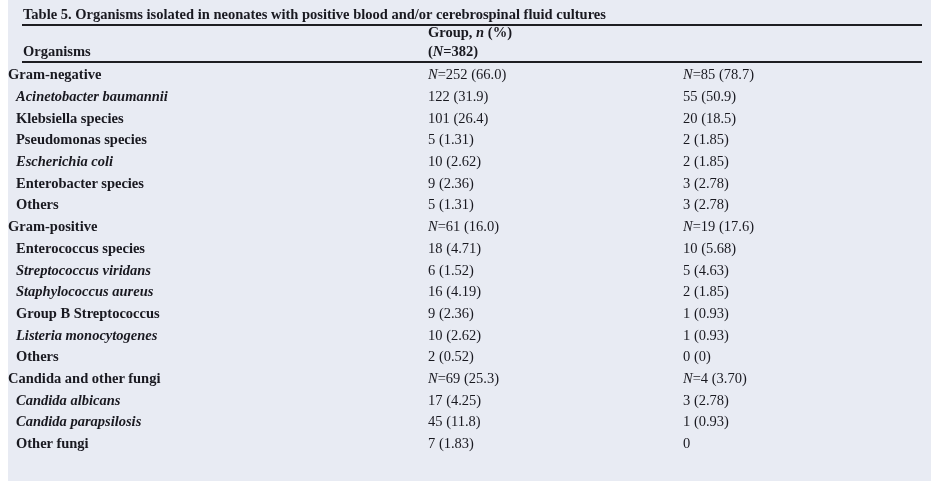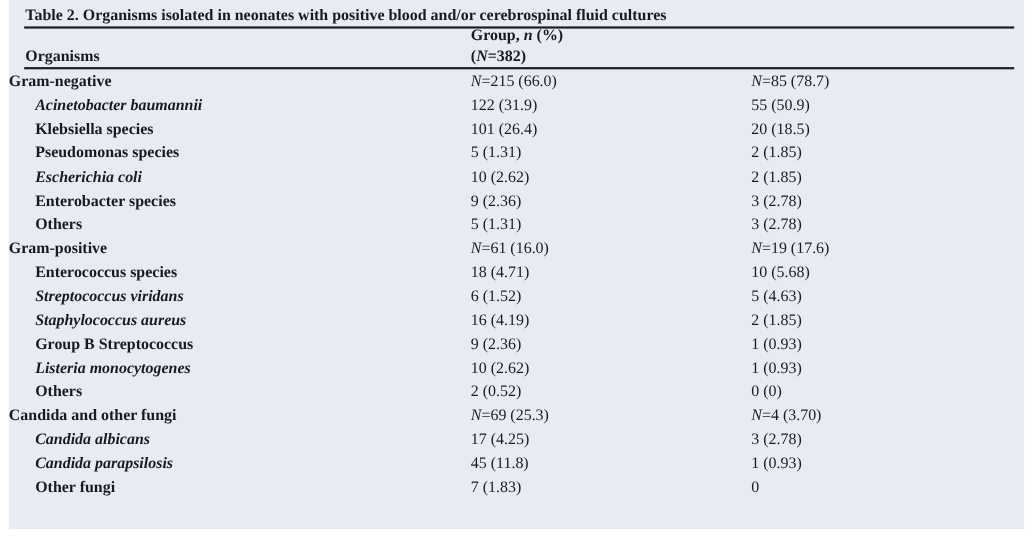--- a/index.html
+++ b/index.html
@@ -27,50 +27,50 @@
   table.data{
     position:absolute;left:0;top:64px;width:923px;
     border-collapse:collapse;table-layout:fixed;
     font-size:14.5px;
   }
   table.data td{
     height:21.7px;padding:0;vertical-align:middle;
     white-space:nowrap;overflow:hidden;
   }
   td.c-org{width:420px;padding-left:15px;font-weight:bold;}
-  td.c-org.sp{padding-left:24px;}
+  td.c-org.sp{padding-left:8px;}
   td.c-blood{width:255px;}
   td.c-csf{width:248px;}
   .it{font-style:italic;}
 </style>
 </head>
 <body>
 
 <div class="panel">
 
-  <div class="title">Table 2. Organisms isolated in neonates with positive blood and/or cerebrospinal fluid cultures</div>
+  <div class="title">Table 5. Organisms isolated in neonates with positive blood and/or cerebrospinal fluid cultures</div>
   <div class="rule rule-title"></div>
 
   <div class="hdr hdr-organisms">
     <span>Organisms</span>
   </div>
 
   <div class="hdr hdr-blood">
     <div><span>Group, </span><span class="nvar">n</span><span> (%)</span></div>
     <div><span>(</span><span class="nvar">N</span><span>=382)</span></div>
   </div>
 
 
   <div class="rule rule-header"></div>
 
   <table class="data">
     <tbody>
         <tr>
       <td class="c-org">Gram-negative</td>
-      <td class="c-blood"><span class="nvar">N</span><span>=215 (66.0)</span></td>
+      <td class="c-blood"><span class="nvar">N</span><span>=252 (66.0)</span></td>
       <td class="c-csf"><span class="nvar">N</span><span>=85 (78.7)</span></td>
     </tr>
     <tr>
       <td class="c-org sp it">Acinetobacter baumannii</td>
       <td class="c-blood"><span>122 (31.9)</span></td>
       <td class="c-csf"><span>55 (50.9)</span></td>
     </tr>
     <tr>
       <td class="c-org sp">Klebsiella species</td>
       <td class="c-blood"><span>101 (26.4)</span></td>

